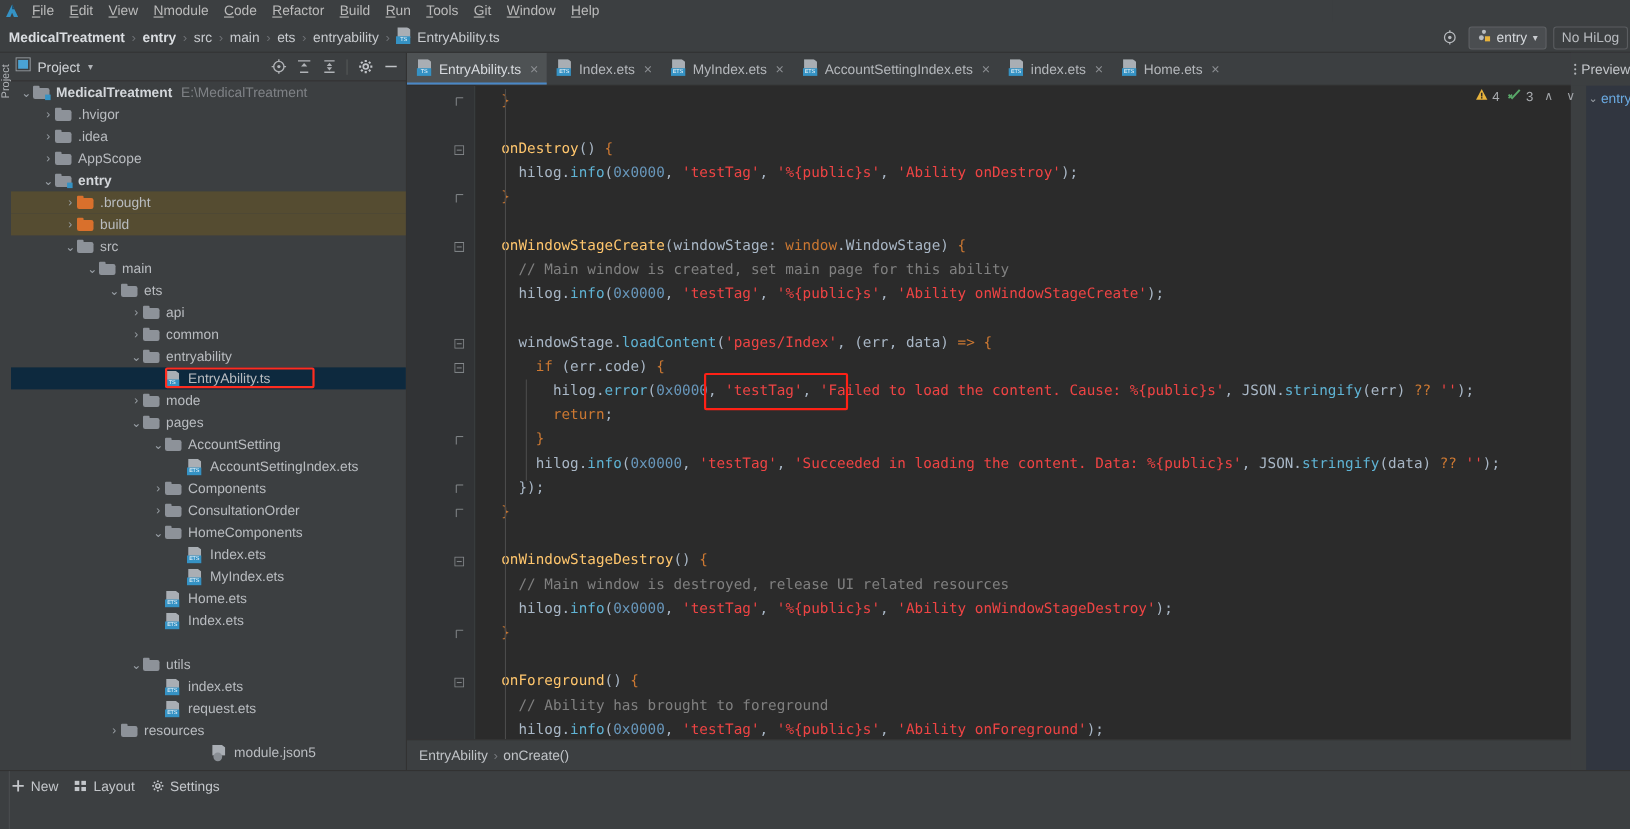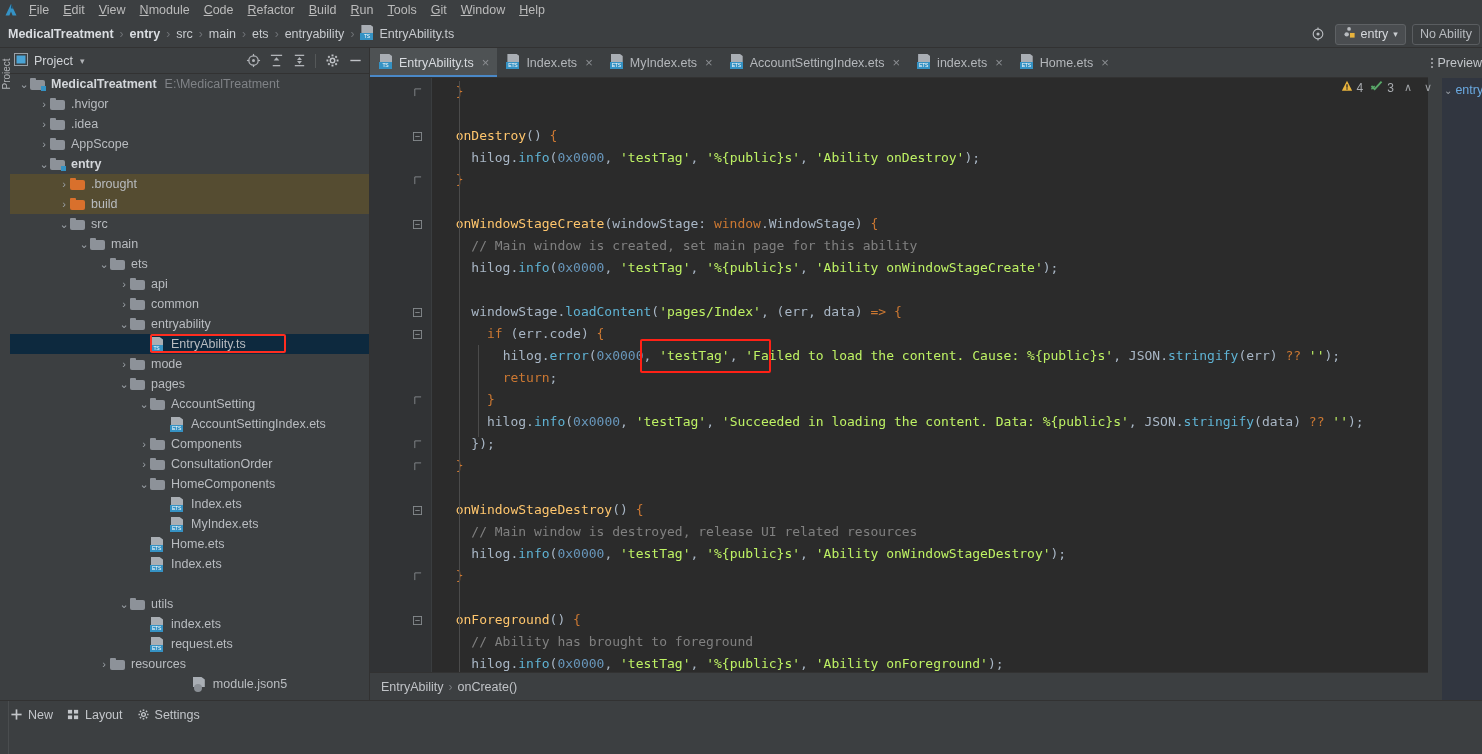--- a/index.html
+++ b/index.html
@@ -175,21 +175,21 @@
     font-family:"DejaVu Sans Mono", monospace; font-size:13px;
     white-space:pre; color:#a9b7c6;
   }
   .cline { position:absolute; left:8px; height:22px; line-height:22px; white-space:pre; }
   .ind-guide { position:absolute; width:1px; background:#4b4b4b; }
 
   
   .kw   { color:#cc7832; }
   .fn   { color:#ffc66d; }
   .mth  { color:#5fb3d4; }
-  .strv { color:#bef264; }
+  .strv { color:#ef4444; }
   .cmt  { color:#808080; }
   .num  { color:#6897bb; }
   .pm   { color:#a9b7c6; }
   .cls  { color:#a9b7c6; }
   .ident{ color:#a9b7c6; }
   .nsp  { color:#cc7832; }
 
   .redbox {
     position:absolute; border:2px solid #ff2116; border-radius:2px;
     pointer-events:none; z-index:5;
@@ -316,21 +316,21 @@
         <span>
           <svg width="13" height="13" viewBox="0 0 14 14">
             <circle cx="4" cy="9" r="2.4" fill="#b9bcc0"></circle>
             <circle cx="6.5" cy="3.2" r="2.0" fill="#b9bcc0"></circle>
             <rect x="7.5" y="7.5" width="5" height="5" fill="#e8b33c"></rect>
           </svg>
         </span>
         <span>entry</span>
         <span style="font-size:9px;color:#c9ccd0;">▾</span>
       </div>
-      <div class="device-box">No Ability</div>
+      <div class="device-box">No HiLog</div>
     </div>
   </div>
 
   <div class="leftstrip">
     <div class="vlabel">Project</div>
   </div>
 
   <div class="project-panel">
     <div class="project-header">
       <span>

